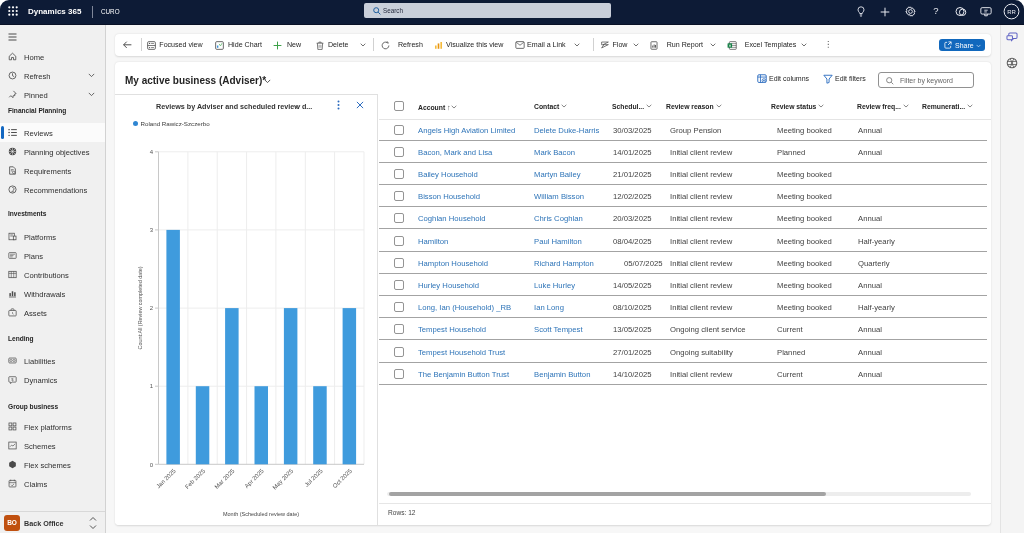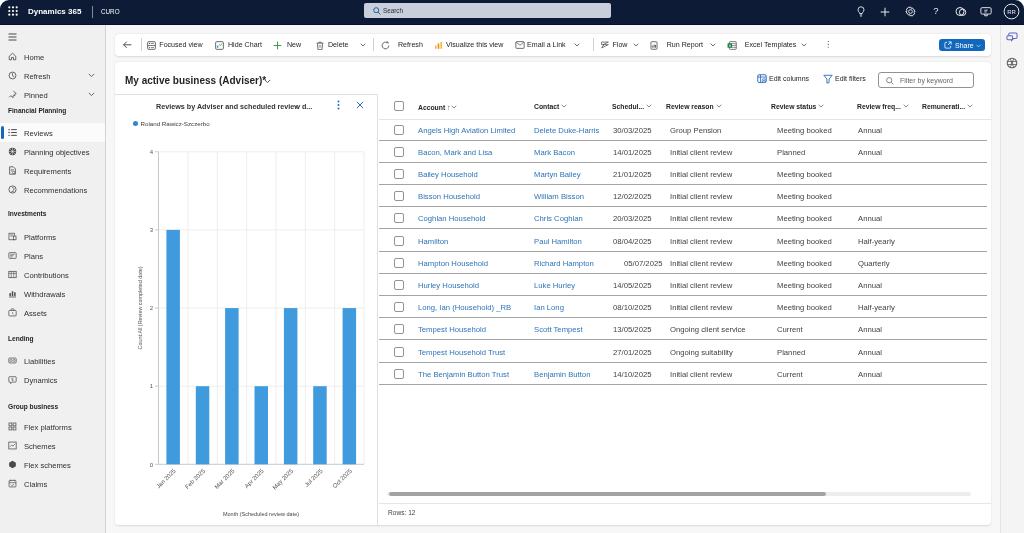--- a/index.html
+++ b/index.html
@@ -245,20 +245,28 @@
         <div class="lb">Flex schemes</div>
       </div>
 <div class="nav-item" style="top:449px">
         <svg class="ic" viewBox="0 0 11 11">
           <rect x="1.3" y="1.7" width="8.4" height="8" rx=".8" fill="none" stroke="#4a4a4a" stroke-width=".9"></rect>
           <path d="M3.3.8v2M7.7.8v2M1.3 4.5h8.4" stroke="#4a4a4a" stroke-width=".8"></path>
           <path d="M3.7 7 5 8.3l2.3-2.3" fill="none" stroke="#4a4a4a" stroke-width=".8"></path>
         </svg>
         <div class="lb">Claims</div>
       </div>
+<div id="bofoot">
+        <div class="badge">BO</div>
+        <div class="lb">Back Office</div>
+<svg class="abs" style="left:89px;top:3px" width="8" height="16" viewBox="0 0 8 16">
+          <path d="M1 5.5 4 2.5 7 5.5" fill="none" stroke="#555" stroke-width="1"></path>
+          <path d="M1 10.5 4 13.5 7 10.5" fill="none" stroke="#555" stroke-width="1"></path>
+        </svg>
+      </div>
 </div>
 <div id="rightstrip">
 <svg class="abs" style="left:5px;top:7px" width="12" height="11" viewBox="0 0 13 12">
         <rect x="3" y="1" width="9" height="6" rx="1.2" fill="none" stroke="#5f63c4" stroke-width="1.1"></rect>
         <path d="M6 7v2.4L8.5 7" fill="none" stroke="#5f63c4" stroke-width="1.1"></path>
         <rect x="1" y="4" width="6" height="4.4" rx="1" fill="#f4f4f4" stroke="#5f63c4" stroke-width="1.1"></rect>
       </svg>
 <svg class="abs" style="left:5px;top:32px" width="12" height="12" viewBox="0 0 13 13">
         <circle cx="6.5" cy="6.5" r="5.2" fill="none" stroke="#595959" stroke-width="1.1"></circle>
         <path d="M4.5 2.2c2 1.5 2 7.1 0 8.6M8.5 2.2c-2 1.5-2 7.1 0 8.6" fill="none" stroke="#595959" stroke-width=".9"></path>

